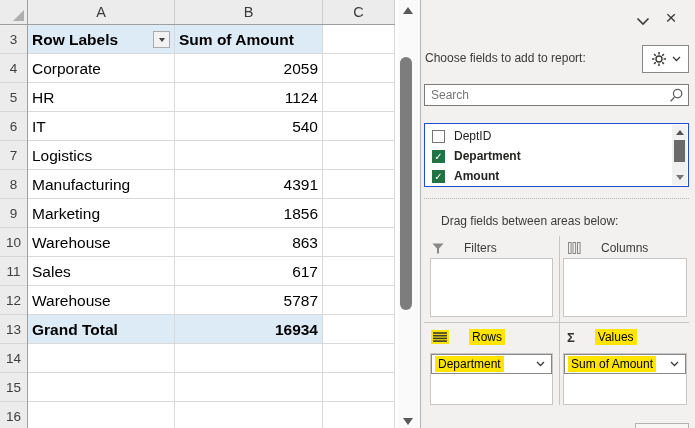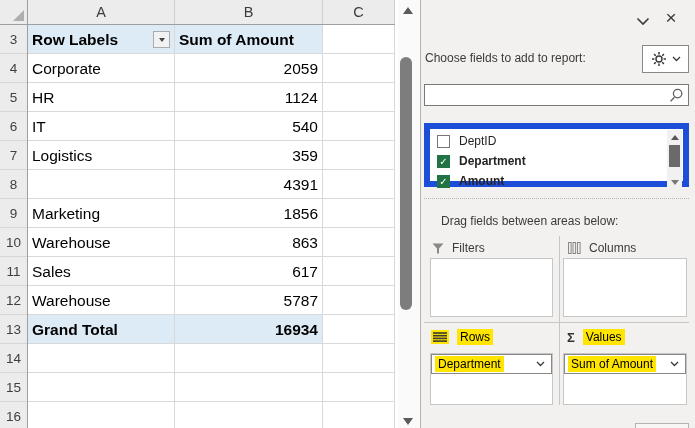--- a/index.html
+++ b/index.html
@@ -37,36 +37,36 @@
   .pane{position:absolute;left:421px;top:0;width:274px;height:428px;background:#f2f1f0;font-size:12px;color:#3b3a39;}
   .pane-title{position:absolute;left:4px;top:12px;font-size:15.5px;color:#252423;}
   .pane-chevron{position:absolute;left:215px;top:15px;width:16px;height:16px;cursor:pointer;}
   .pane-close{position:absolute;left:241px;top:8px;width:18px;height:20px;font-size:19px;line-height:20px;color:#3b3a39;text-align:center;cursor:pointer;}
   .pane-sub{position:absolute;left:4px;top:51px;}
   .gearbtn{position:absolute;left:221px;top:45px;width:47px;height:28px;background:#fff;border:1px solid #8a8886;box-sizing:border-box;display:flex;align-items:center;justify-content:center;gap:5px;}
   .searchbox{position:absolute;left:3px;top:84px;width:265px;height:22px;background:#fff;border:1px solid #7a7a78;box-sizing:border-box;}
   .searchbox input{position:absolute;left:0;top:0;width:240px;height:20px;border:none;outline:none;background:transparent;font-family:"Liberation Sans",sans-serif;font-size:12px;padding:0 0 0 6px;color:#252423;}
   .searchbox input::placeholder{color:#767676;}
   .searchbox svg{position:absolute;right:4px;top:3px;}
-  .fieldlist{position:absolute;left:3px;top:123px;width:265px;height:64px;background:#fff;border:6px solid #1d4ed8;box-sizing:border-box;}
+  .fieldlist{position:absolute;left:3px;top:123px;width:265px;height:64px;background:#fff;border:1px solid #1d4ed8;box-sizing:border-box;}
   .fielditem{position:absolute;left:0;width:246px;height:20px;display:flex;align-items:center;padding-left:7px;box-sizing:border-box;gap:9px;}
   .cb{width:13px;height:13px;box-sizing:border-box;border:1px solid #767676;background:#fff;flex:0 0 13px;}
   .cb.on{background:#217346;border-color:#217346;color:#fff;font-size:10px;line-height:12px;text-align:center;}
   .fname{color:#252423;}
   .fname.b{font-weight:bold;}
   .flscroll{position:absolute;right:1px;top:1px;width:15px;height:60px;background:#f1f1f1;}
   .fl-up{position:absolute;left:3.5px;top:5px;width:0;height:0;border-left:4px solid transparent;border-right:4px solid transparent;border-bottom:5px solid #555;}
   .fl-down{position:absolute;left:3.5px;bottom:5px;width:0;height:0;border-left:4px solid transparent;border-right:4px solid transparent;border-top:5px solid #777;}
   .fl-thumb{position:absolute;left:2px;top:15px;width:11px;height:22px;background:#6a6a6a;}
   .dotline{position:absolute;left:3px;top:198px;width:265px;border-top:1px dotted #b8b6b4;}
   .draghint{position:absolute;left:20px;top:214px;}
   .areas{position:absolute;left:0;top:236px;width:274px;height:169px;}
   .area-vline{position:absolute;left:138px;top:0;width:1px;height:169px;background:#c8c6c4;}
   .area-hline{position:absolute;left:3px;top:86px;width:265px;height:1px;background:#c8c6c4;}
-  .arealabel{position:absolute;height:16px;display:flex;align-items:center;gap:8px;}
+  .arealabel{position:absolute;height:16px;display:flex;align-items:center;gap:20px;}
   .hl{background:#FFE500;padding:1px 3px;color:#000;}
   .areabox{position:absolute;width:123px;background:#fff;border:1px solid #c8c6c4;box-sizing:border-box;}
   .pill{position:absolute;left:0;top:0;right:0;height:20px;background:#fff;border:1px solid #8a8886;box-sizing:border-box;display:flex;align-items:center;justify-content:space-between;padding:0 6px 0 3px;}
   .sigma{font-size:13px;color:#333;font-weight:bold;}
   .updbtn{position:absolute;left:214px;top:423px;width:54px;height:10px;background:#f7f6f5;border:1px solid #b5b3b1;box-sizing:border-box;}
 </style>
 </head>
 <body>
 
 <div class="screen">
@@ -110,21 +110,21 @@
         </div>
       <div class="cellline b" style="top:0;left:151px;">Sum of Amount</div>
 
       <div class="cellline lbl" style="top:29px">Corporate</div>
       <div class="cellline val" style="top:29px">2059</div>
       <div class="cellline lbl" style="top:58px">HR</div>
       <div class="cellline val" style="top:58px">1124</div>
       <div class="cellline lbl" style="top:87px">IT</div>
       <div class="cellline val" style="top:87px">540</div>
       <div class="cellline lbl" style="top:116px">Logistics</div>
-      <div class="cellline val" style="top:116px">359</div>
+      <div class="cellline lbl" style="top:145px">Manufacturing</div>
       <div class="cellline val" style="top:145px">4391</div>
       <div class="cellline lbl" style="top:174px">Marketing</div>
       <div class="cellline val" style="top:174px">1856</div>
       <div class="cellline lbl" style="top:203px">Warehouse</div>
       <div class="cellline val" style="top:203px">863</div>
       <div class="cellline lbl" style="top:232px">Sales</div>
       <div class="cellline val" style="top:232px">617</div>
       <div class="cellline lbl" style="top:261px">Warehouse</div>
       <div class="cellline val" style="top:261px">5787</div>
 
@@ -161,20 +161,21 @@
           <line x1="3.1" y1="12.9" x2="4.8" y2="11.2"></line>
             <line x1="11.2" y1="4.8" x2="12.9" y2="3.1"></line>
         </g>
       </svg>
       <svg width="9" height="6" viewBox="0 0 9 6">
           <polyline points="1,1 4.5,4.5 8,1" fill="none" stroke="#3b3a39" stroke-width="1.3"></polyline>
         </svg>
     </div>
 
     <div class="searchbox">
+      <input type="text" placeholder="Search" style="">
       <svg width="15" height="15" viewBox="0 0 15 15">
         <circle cx="8.6" cy="5.6" r="4.2" fill="none" stroke="#5f5f5f" stroke-width="1.3"></circle>
         <line x1="5.4" y1="9.2" x2="1.6" y2="13.2" stroke="#5f5f5f" stroke-width="1.3"></line>
       </svg>
     </div>
 
     <div class="fieldlist">
       <div class="fielditem" style="top:2px">
         <span class="cb"></span>
         <span class="fname">DeptID</span>

